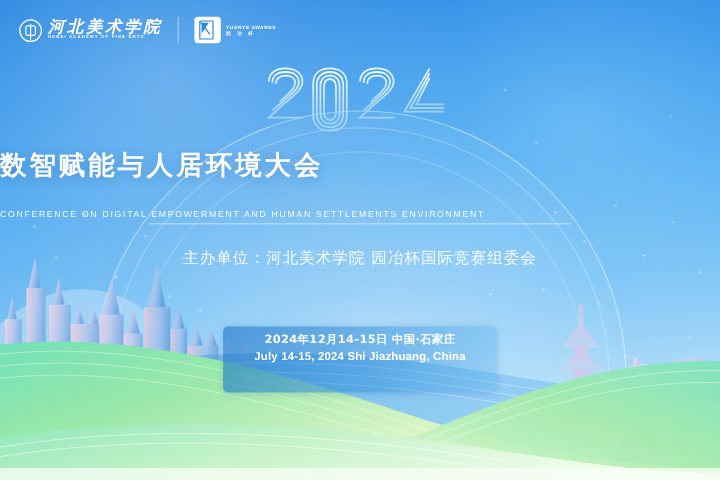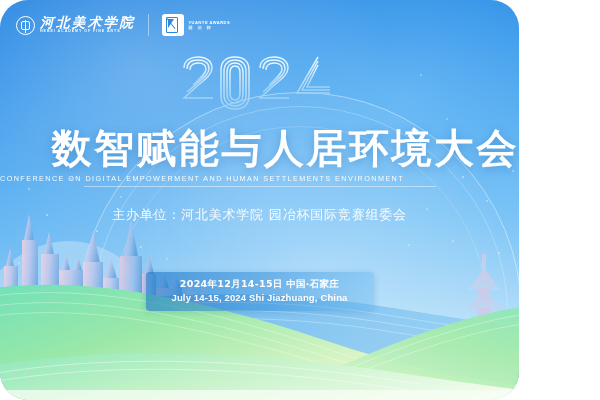--- a/index.html
+++ b/index.html
@@ -1,21 +1,20 @@
 <!DOCTYPE html>
 <html><head>
 <meta charset="utf-8">
 <style>
   html,body{margin:0;padding:0;background:#fff;}
   *{box-sizing:border-box;}
   #banner{
-    position:relative;width:519px;height:400px;overflow:hidden;
+    position:relative;width:600px;height:400px;overflow:hidden;
     font-family:"Liberation Sans","DejaVu Sans",sans-serif;
     background:linear-gradient(175deg,#1a7fe0 0%,#2d90e8 18%,#4aa6ef 38%,#79c2f5 60%,#a9d9f8 78%,#cfeaf9 92%,#e9f5fb 100%);
-    border-radius:28px;
   }
 
   
   .glow-a{position:absolute;left:-120px;top:-160px;width:520px;height:460px;
     background:radial-gradient(ellipse at 50% 50%,rgba(255,255,255,.30) 0%,rgba(255,255,255,0) 68%);}
   .glow-b{position:absolute;right:-140px;top:-120px;width:520px;height:440px;
     background:radial-gradient(ellipse at 50% 50%,rgba(160,220,255,.42) 0%,rgba(160,220,255,0) 70%);}
   .glow-c{position:absolute;left:120px;top:120px;width:400px;height:320px;
     background:radial-gradient(ellipse at 50% 50%,rgba(255,255,255,.22) 0%,rgba(255,255,255,0) 70%);}
 
@@ -53,36 +52,36 @@
   .aw-txt{display:flex;flex-direction:column;gap:1.5px;}
   .aw-en{font-size:4px;font-weight:700;color:#fff;letter-spacing:.5px;line-height:1.25;white-space:nowrap;}
   .aw-cn{font-size:4px;font-weight:700;color:#fff;letter-spacing:2px;line-height:1;white-space:nowrap;opacity:.9;}
 
   
   .year-wrap{position:absolute;left:0;right:0;top:52px;display:flex;justify-content:center;z-index:7;}
   .year{position:relative;height:62px;}
   .year svg{display:block;}
 
   
-  .title-cn{position:absolute;left:0;right:0;top:128px;text-align:right;z-index:8;
-    font-size:40px;font-weight:700;color:#ffffff;letter-spacing:2.5px;line-height:1;
+  .title-cn{position:absolute;left:0;right:0;top:128px;text-align:left;z-index:8;
+    font-size:22px;font-weight:700;color:#ffffff;letter-spacing:2.5px;line-height:1;
     text-shadow:0 2px 10px rgba(10,70,140,.28);
     font-family:"DejaVu Sans","Liberation Sans",sans-serif;}
   .title-en{position:absolute;left:0;right:0;top:174px;text-align:left;z-index:8;
     font-size:7.2px;font-weight:400;color:rgba(255,255,255,.95);letter-spacing:1.45px;white-space:nowrap;}
   .rule{position:absolute;top:186px;left:50%;transform:translateX(-50%);
     width:352px;height:1px;background:rgba(255,255,255,.45);z-index:8;}
 
   .host{position:absolute;left:0;right:0;top:206px;text-align:center;z-index:8;
     font-size:13px;font-weight:400;color:rgba(255,255,255,.93);letter-spacing:.8px;
     font-family:"DejaVu Sans","Liberation Sans",sans-serif;}
 
   
   .datebox{position:absolute;left:50%;transform:translateX(-50%);top:272px;z-index:8;
-    padding:5px 26px 6px;border-radius:4px;text-align:center;
+    padding:5px 26px 22px;border-radius:4px;text-align:center;
     background:linear-gradient(100deg,rgba(28,118,200,.62) 0%,rgba(48,142,219,.50) 55%,rgba(90,178,238,.34) 100%);
     box-shadow:0 1px 6px rgba(20,80,150,.18);}
   .date-cn{font-size:9.5px;font-weight:700;color:#fff;letter-spacing:.3px;line-height:1.45;white-space:nowrap;
     font-family:"DejaVu Sans","Liberation Sans",sans-serif;}
   .date-en{font-size:9.5px;font-weight:700;color:#fff;letter-spacing:.15px;line-height:1.45;white-space:nowrap;}
 
   
   .scene{position:absolute;left:0;right:0;bottom:0;height:230px;z-index:3;}
   .scene svg{display:block;width:600px;height:230px;}
   .scene-front{position:absolute;left:0;right:0;bottom:0;height:150px;z-index:6;}

